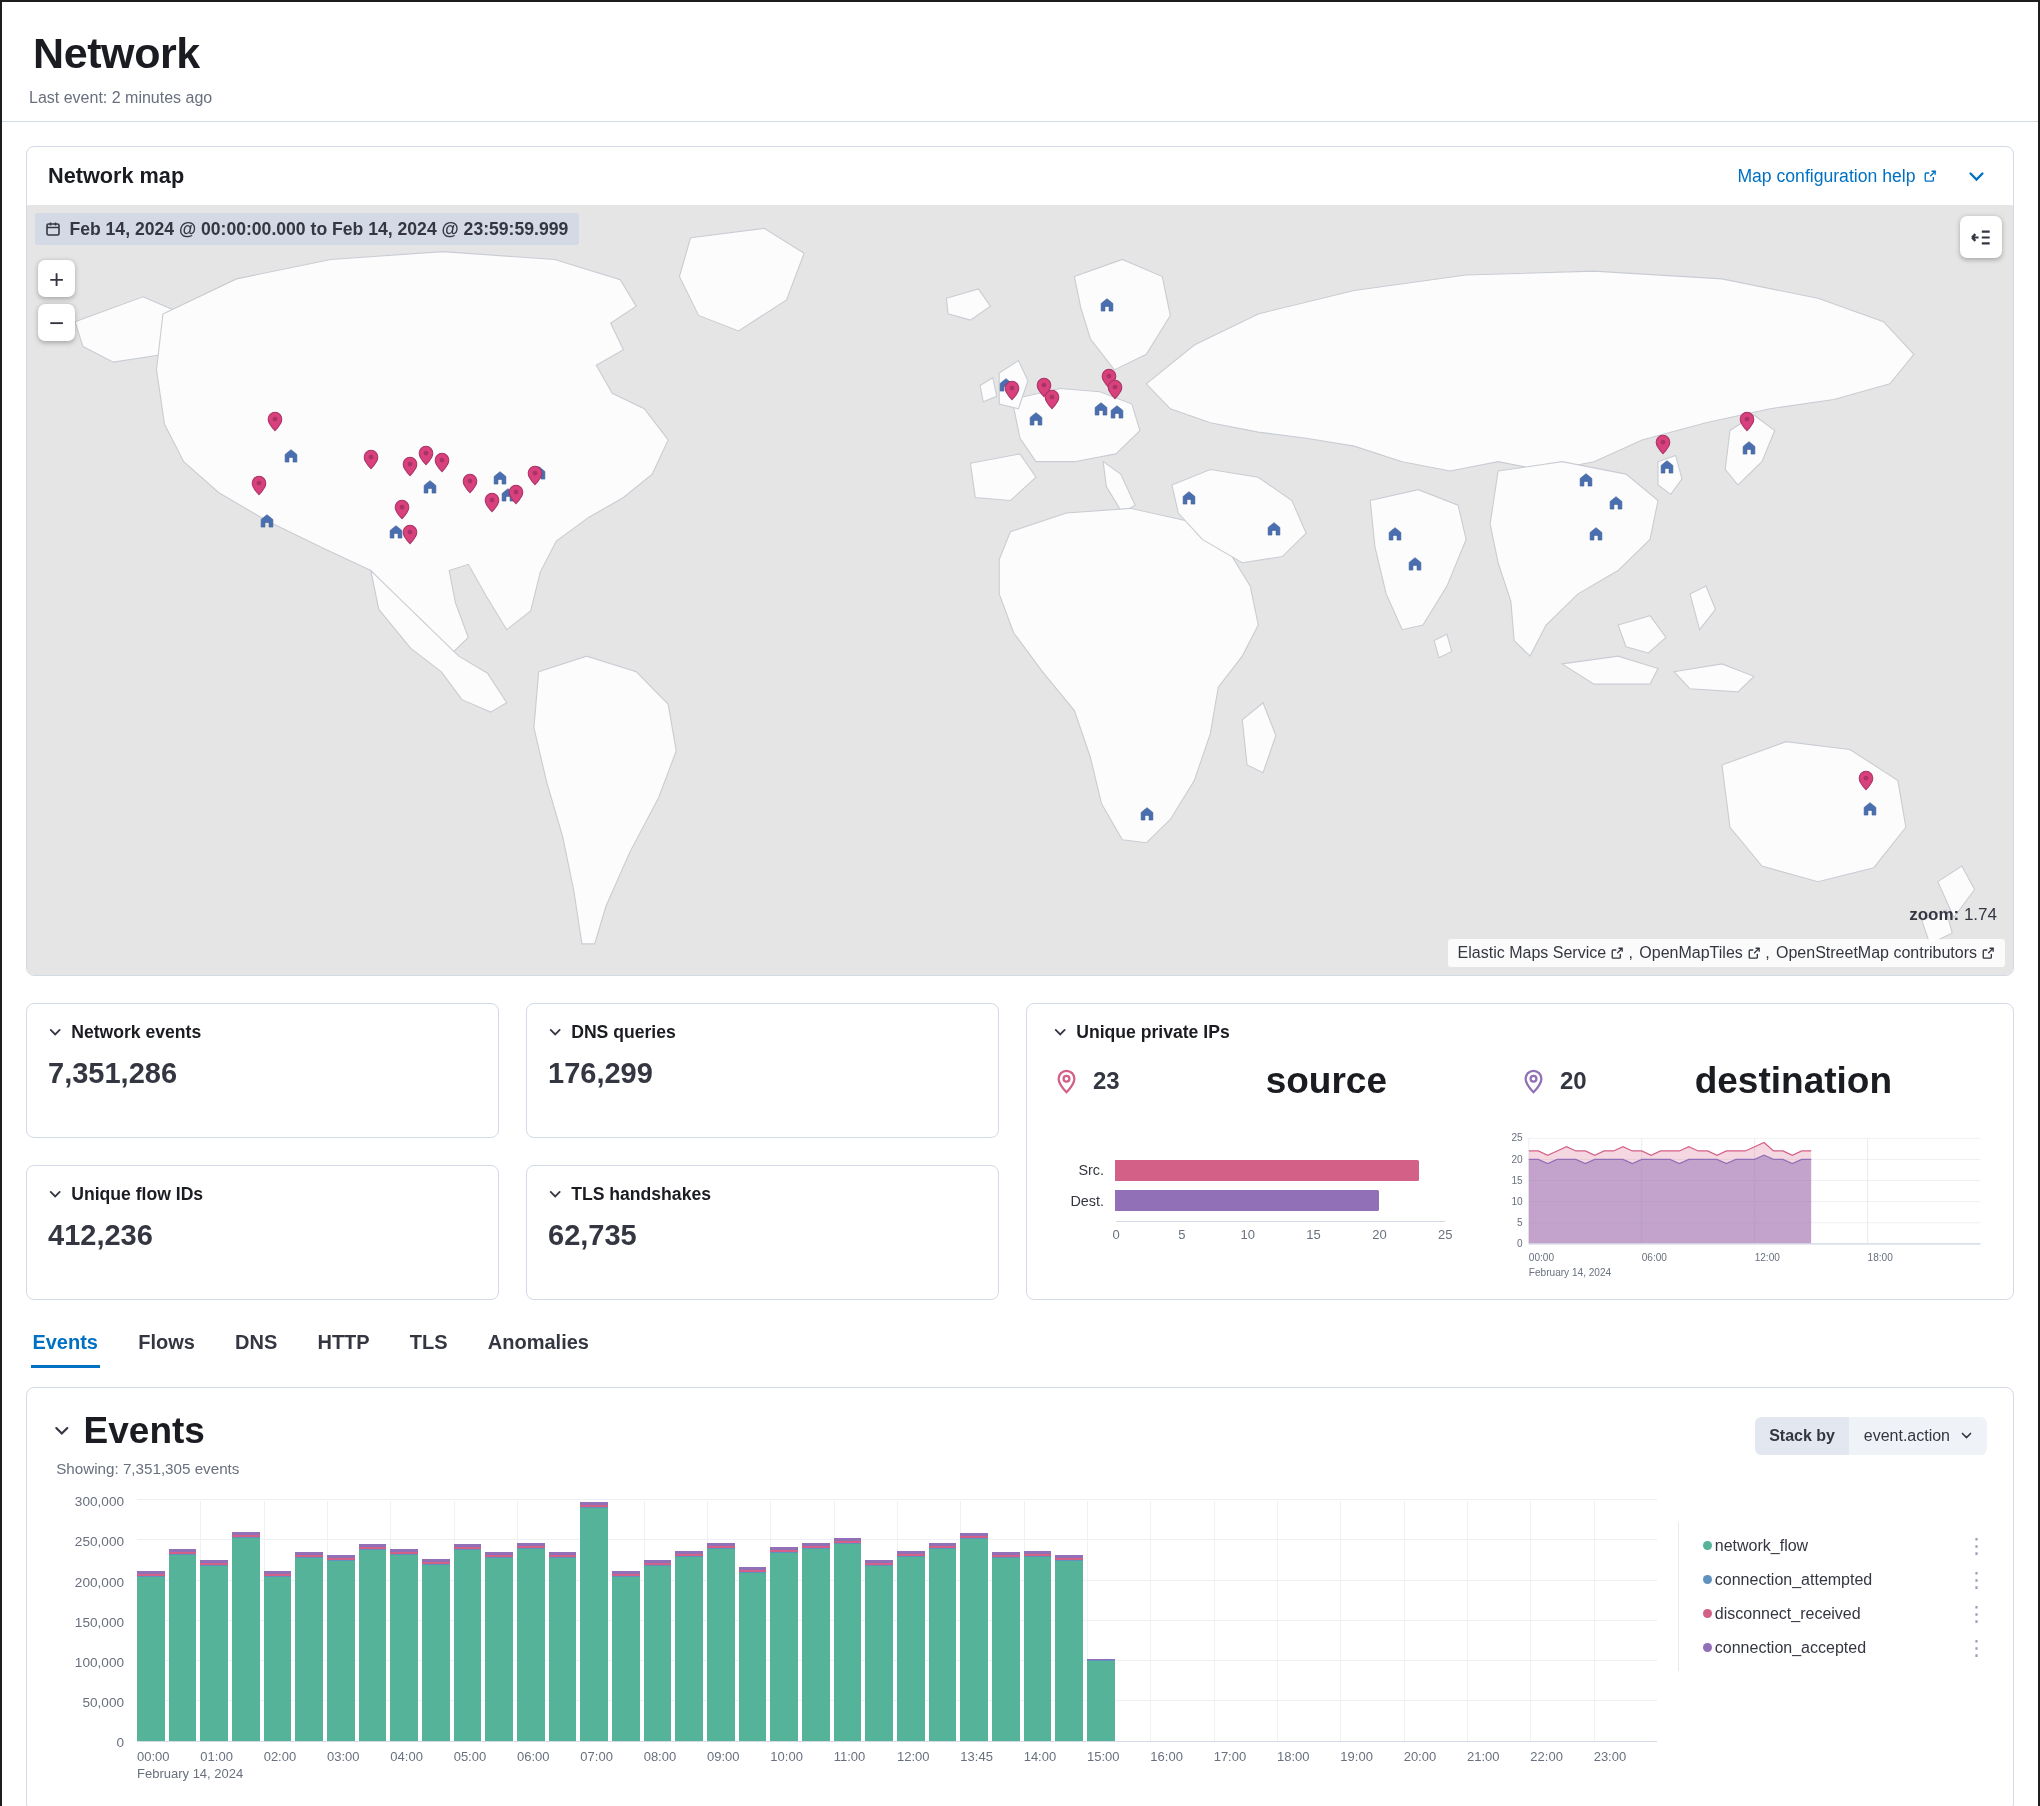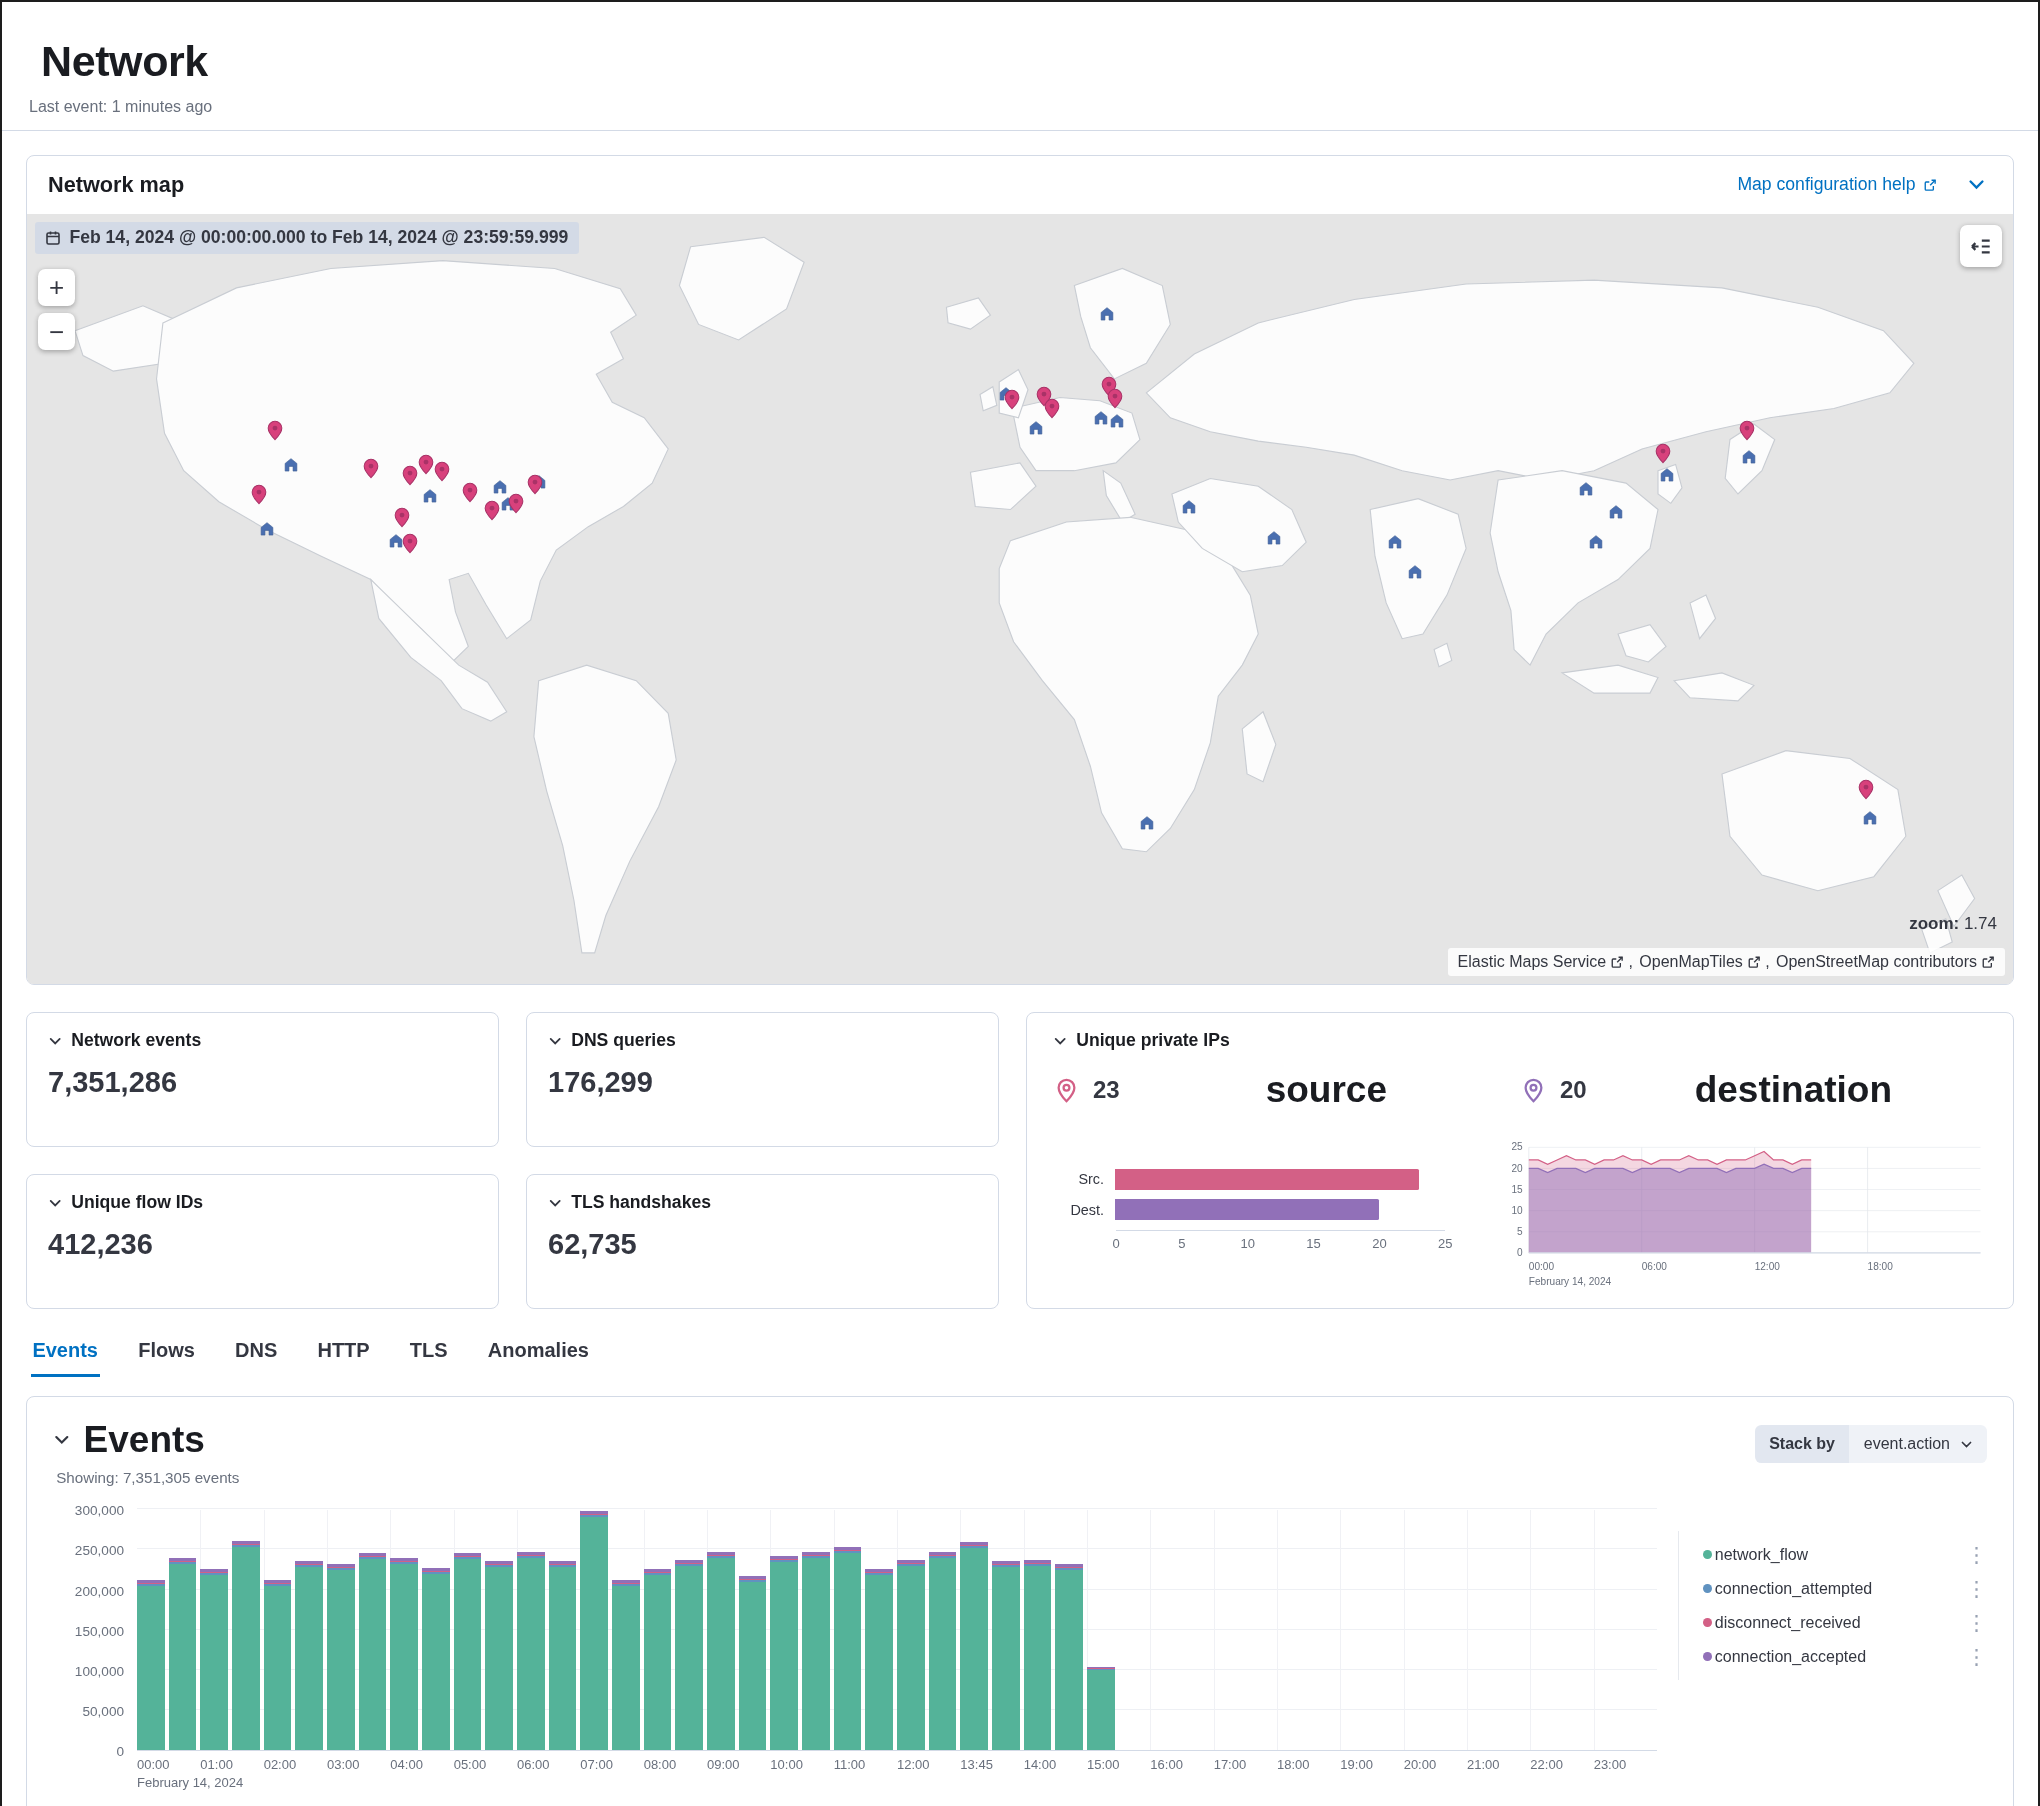--- a/index.html
+++ b/index.html
@@ -2,21 +2,21 @@
 <html style="font-size:13px"><head>
 <meta charset="utf-8">
 <style>
   * { box-sizing: border-box; }
   html,body { margin:0; padding:0; background:#fff; }
   body { width:2040px; font-family:"Liberation Sans", sans-serif; color:#343741; }
   .frame { width:2040px; min-height:1806px; border:2.4px solid #1d1d1d; background:#fff; }
 
   
   .page-head { padding:22.5px 27px 0; }
-  .page-head h1 { margin:12px; font-size:43px; font-weight:700; color:#1a1c21; letter-spacing:-0.4px; }
+  .page-head h1 { margin:4px; font-size:43px; font-weight:700; color:#1a1c21; letter-spacing:-0.4px; }
   .last-event { font-size:16px; color:#69707d; margin-top:11.2px; padding-bottom:14.4px; }
   .divider { border-bottom:1.6px solid #d3dae6; }
 
   main { padding:24px; }
 
   
   .panel { border:1.6px solid #d3dae6; border-radius:8px; background:#fff; }
   .panel-head { display:flex; justify-content:space-between; align-items:center; padding:16px 21px; }
   .panel-head h2 { margin:0; font-size:21.7px; font-weight:700; color:#1a1c21; }
   .head-right { display:flex; align-items:center; gap:24px; }
@@ -94,21 +94,21 @@
   .legend-label { font-size:16px; color:#343741; }
   .legend-menu { margin-left:auto; color:#98a2b3; font-size:21px; line-height:1; cursor:pointer; }
 </style>
 </head>
 <body>
 
 <div class="frame">
 
   <header class="page-head">
     <h1>Network</h1>
-    <div class="last-event">Last event: 1 minutes ago</div>
+    <div class="last-event">Last event: 2 minutes ago</div>
   </header>
   <div class="divider"></div>
 
   <main>
 
     <section class="panel">
       <div class="panel-head">
         <h2>Network map</h2>
         <div class="head-right">
           <a class="help-link">

